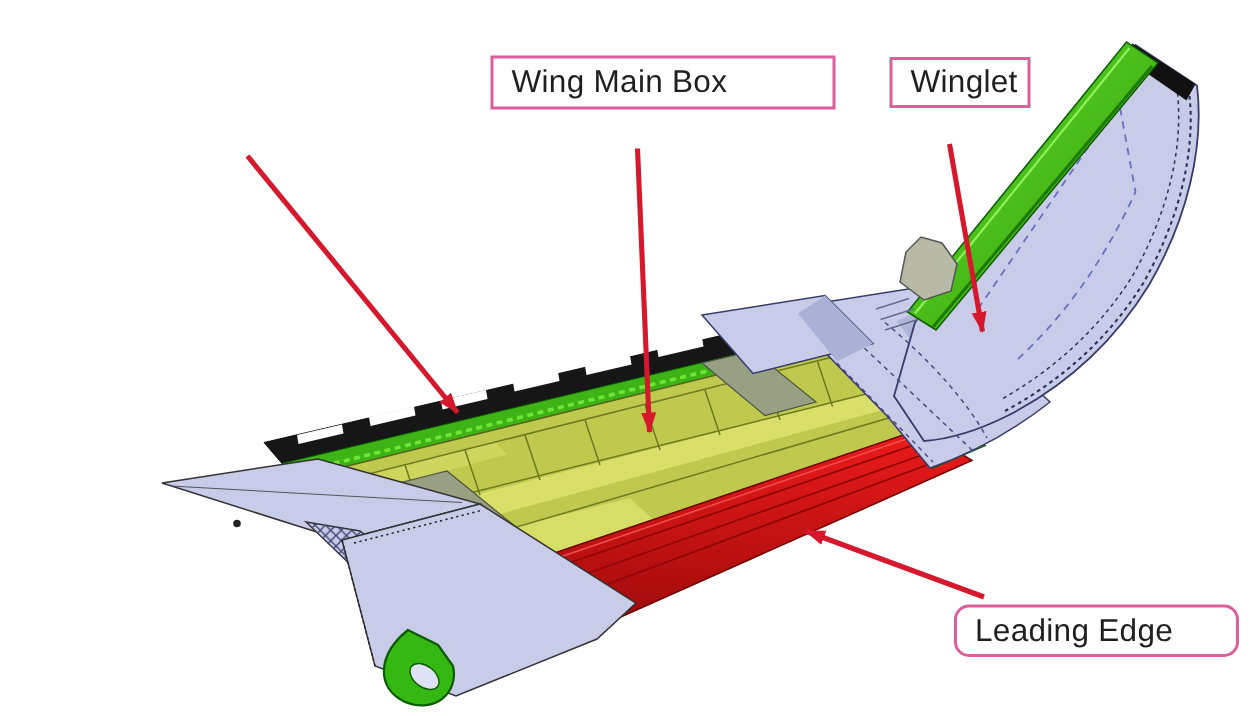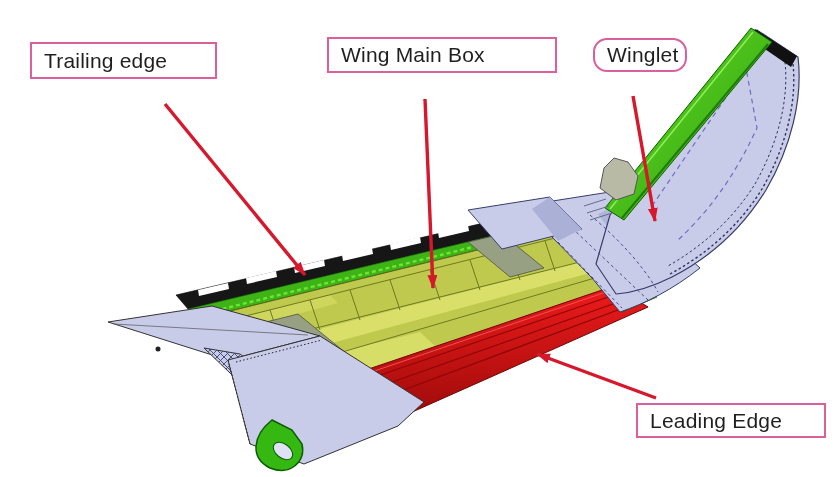--- a/index.html
+++ b/index.html
@@ -9,22 +9,22 @@
   }
   .stage svg{position:absolute;left:0;top:0;}
   .callout{
     position:absolute;display:flex;align-items:center;
     background:#ffffff;border:2px solid var(--callout-border,#dc5f9c);
     color:var(--callout-text,#1f1f1f);
     font-size:21px;letter-spacing:.2px;padding-left:12px;box-sizing:border-box;
   }
   .callout.trailing{left:30px;top:42px;width:187px;height:37px;}
   .callout.mainbox{left:327px;top:37px;width:230px;height:36px;}
-  .callout.winglet{left:593px;top:38px;width:94px;height:34px;border-radius:14px;}
-  .callout.leading{left:636px;top:403px;width:190px;height:35px;}
+  .callout.winglet{left:593px;top:38px;width:94px;height:34px;}
+  .callout.leading{left:636px;top:403px;width:190px;height:35px;border-radius:10px;}
 </style>
 </head>
 <body>
 
 <div class="stage">
 
   <svg width="840" height="477" viewBox="0 0 840 477">
     <defs>
       <marker id="arrowhead" markerWidth="15" markerHeight="11" refX="13" refY="5" orient="auto" markerUnits="userSpaceOnUse">
         <path d="M0,0 L14,5 L0,10 Z" style="fill:var(--arrow-red,#d6182c)"></path>
@@ -141,23 +141,20 @@
     </g>
 
     <g style="stroke:var(--arrow-red,#d6182c)" stroke-width="3.4" marker-end="url(#arrowhead)">
       <line x1="165" y1="104" x2="305" y2="275"></line>
       <line x1="425" y1="99" x2="433" y2="288"></line>
       <line x1="633" y1="96" x2="655" y2="221"></line>
       <line x1="656" y1="398" x2="537" y2="354"></line>
     </g>
   </svg>
 
-  <div class="callout trailing">
-    <span>Trailing edge</span>
-  </div>
   <div class="callout mainbox">
     <span>Wing Main Box</span>
   </div>
   <div class="callout winglet">
     <span>Winglet</span>
   </div>
   <div class="callout leading">
     <span>Leading Edge</span>
   </div>
 

